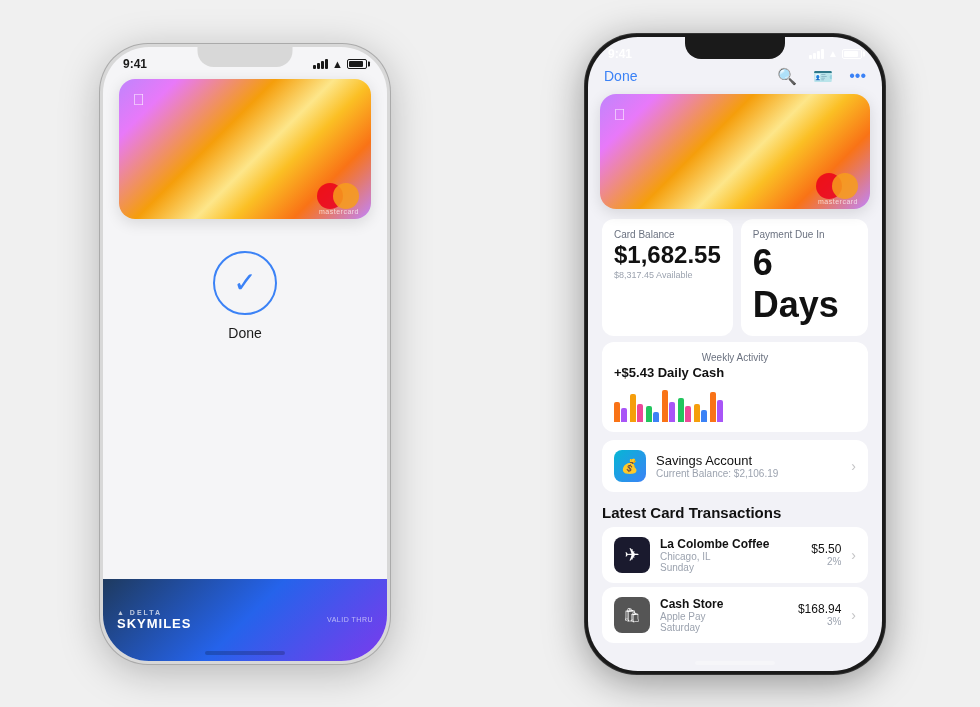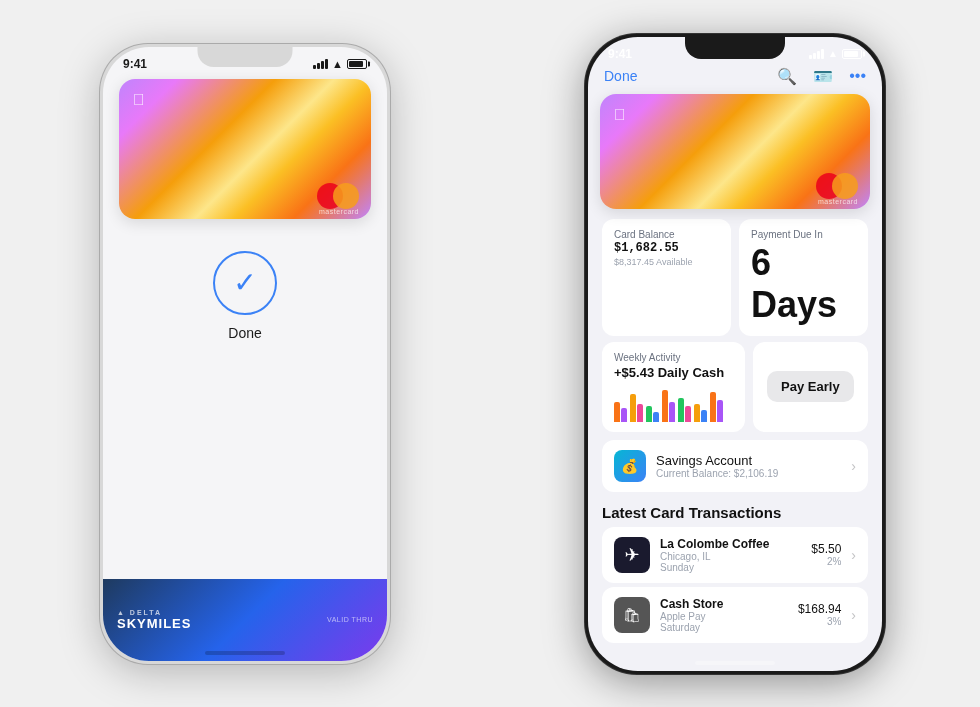--- a/index.html
+++ b/index.html
@@ -323,25 +323,24 @@
       flex: 1;
     }
 
     .info-label {
       font-size: 10px;
       color: #6b7280;
       margin-bottom: 2px;
     }
 
     .info-value-large {
-      font-size: 12px;
+      font-size: 24px;
       font-weight: 700;
       color: #111;
       line-height: 1.1;
-      font-family: Liberation Mono, monospace;
     }
 
     .info-sub {
       font-size: 9px;
       color: #9ca3af;
       margin-top: 2px;
     }
 
     .payment-days {
       font-size: 36px;
@@ -360,20 +359,21 @@
       background: white;
       border-radius: 12px;
       padding: 10px 12px;
       flex: 1.3;
     }
 
     .activity-label {
       font-size: 10px;
       color: #6b7280;
       margin-bottom: 2px;
+      text-align: center;
     }
 
     .activity-amount {
       font-size: 13px;
       font-weight: 600;
       color: #111;
       margin-bottom: 6px;
     }
 
     
@@ -660,23 +660,20 @@
                 <div class="bar-group">
                   <div class="bar" style="height: 18px; background: rgb(245, 158, 11);"></div>
                   <div class="bar" style="height: 12px; background: rgb(59, 130, 246);"></div>
                 </div>
                 <div class="bar-group">
                   <div class="bar" style="height: 30px; background: rgb(249, 115, 22);"></div>
                   <div class="bar" style="height: 22px; background: rgb(168, 85, 247);"></div>
                 </div>
               </div>
           </div>
-          <div class="pay-early-card">
-            <button class="pay-early-btn">Pay Early</button>
-          </div>
         </div>
 
         <div class="savings-row">
           <div class="savings-icon">
             <span style="font-size:14px">💰</span>
           </div>
           <div class="savings-text">
             <div class="savings-title">Savings Account</div>
             <div class="savings-sub">Current Balance: $2,106.19</div>
           </div>

